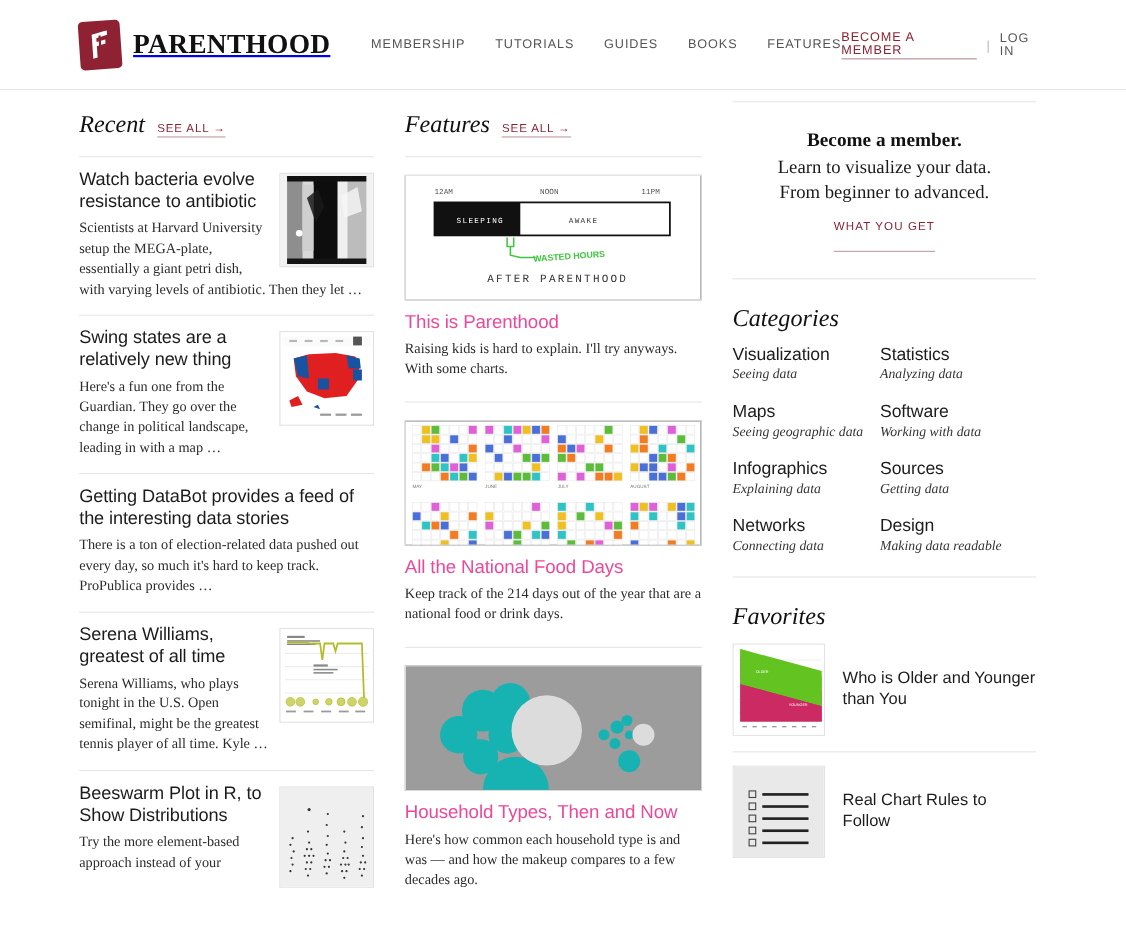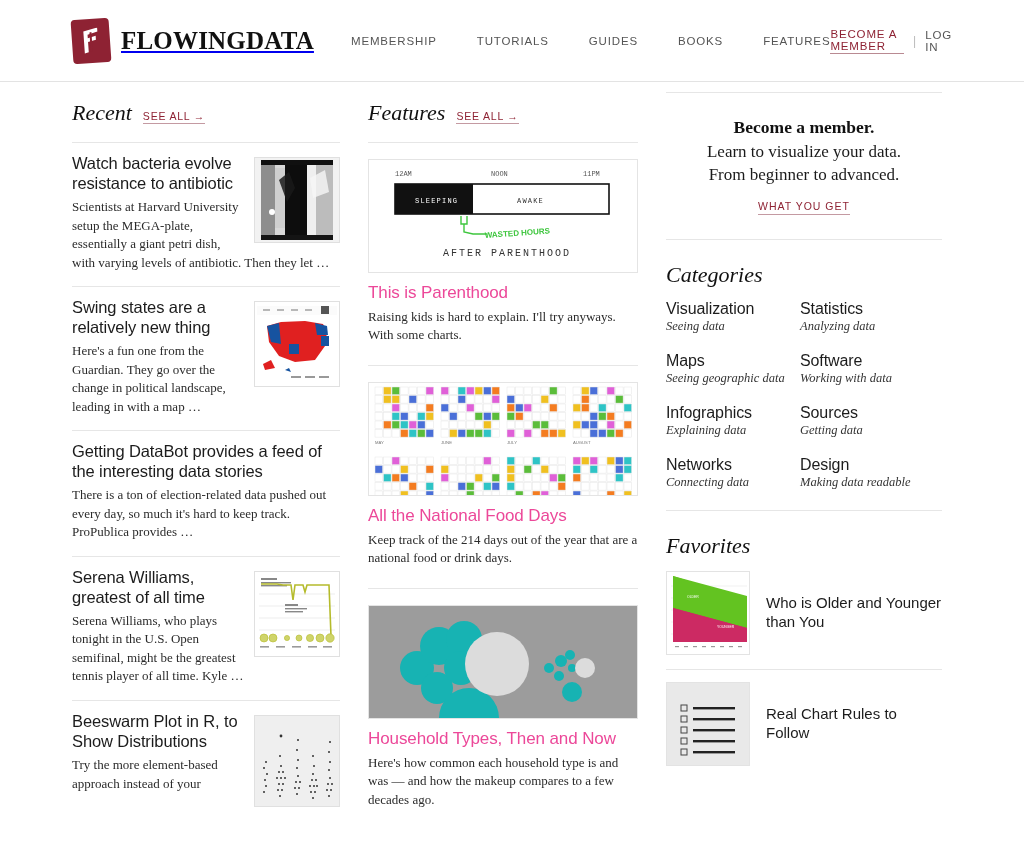--- a/index.html
+++ b/index.html
@@ -31,21 +31,21 @@
   }
   .logo-mark svg { position:absolute; left:7px; top:9px; }
   .brand-name {
     font-family:"Liberation Serif", serif;
     font-weight:bold;
     font-size:25px;
     letter-spacing:0.2px;
     color:#111;
     white-space:nowrap;
   }
-  .main-nav { display:flex; gap:40px; margin-left:37px; }
+  .main-nav { display:flex; gap:27px; margin-left:37px; }
   .main-nav a {
     font-size:11.5px;
     letter-spacing:0.85px;
     color:#555;
     text-decoration:none;
     text-transform:uppercase;
     white-space:nowrap;
   }
   .header-right { margin-left:auto; display:flex; align-items:center; gap:9px; }
   .header-right .member {
@@ -139,21 +139,21 @@
     font-family:"Liberation Serif", serif;
     font-weight:bold; font-size:17.5px; color:#111; margin:0 0 3px 0;
   }
   .promo-l {
     font-family:"Liberation Serif", serif;
     font-size:17px; color:#1b1b1b; line-height:1.33; margin:0;
   }
   .promo-cta {
     display:inline-block; margin-top:14px;
     font-size:10.5px; letter-spacing:1px; color:#8e2233;
-    text-decoration:none; border-bottom:1px solid #c49aa2; padding-bottom:2px;
+    text-decoration:none; border-bottom:1px solid #c49aa2; padding-bottom:16px;
     text-transform:uppercase;
   }
 
   .cat-block { padding:22px 0 20px 0; border-bottom:1px solid #e6e6e6; }
   .cat-grid {
     display:grid; grid-template-columns:134px 1fr;
     row-gap:18px; margin-top:12px;
   }
   .cat-name {
     font-size:16px; color:#1c1c1c; margin:0 0 1px 0; letter-spacing:-0.1px;
@@ -181,21 +181,21 @@
 <body>
 
 <header class="site-header">
   <a class="brand" href="#">
     <span class="logo-mark">
       <svg width="24" height="26" viewBox="0 0 24 26" class="hidden-svg">
         <path d="M5 3 L19 0 L19 4 L9 6.5 L9 10 L17 8.2 L17 12 L9 13.8 L9 24 L5 25 Z" fill="#ffffff"></path>
         <path d="M11 4.5 L13 4.1 L13 23 L11 23.6 Z" fill="#8e2233"></path>
       </svg>
     </span>
-    <span class="brand-name">FLOWINGDATA</span>
+    <span class="brand-name">PARENTHOOD</span>
   </a>
 
   <nav class="main-nav">
     <a href="#">MEMBERSHIP</a>
     <a href="#">TUTORIALS</a>
     <a href="#">GUIDES</a>
     <a href="#">BOOKS</a>
     <a href="#">FEATURES</a>
   </nav>
 

